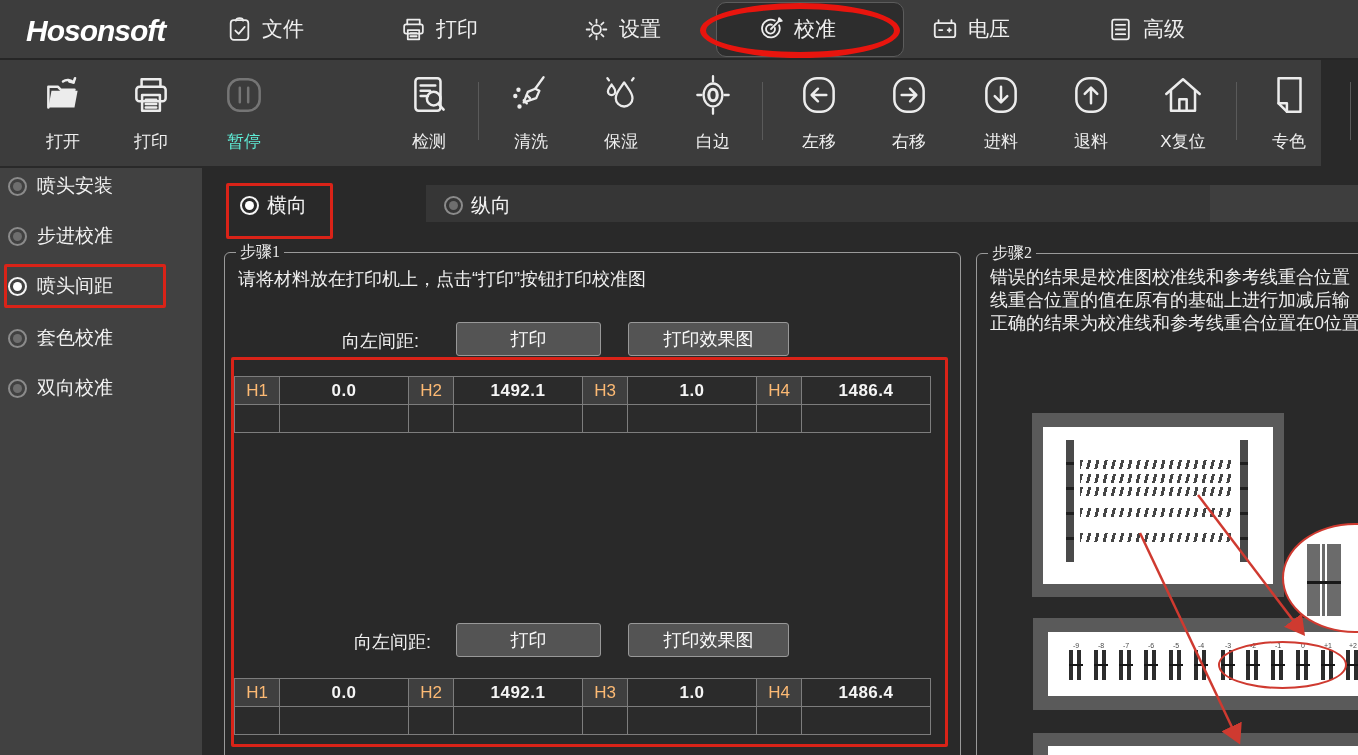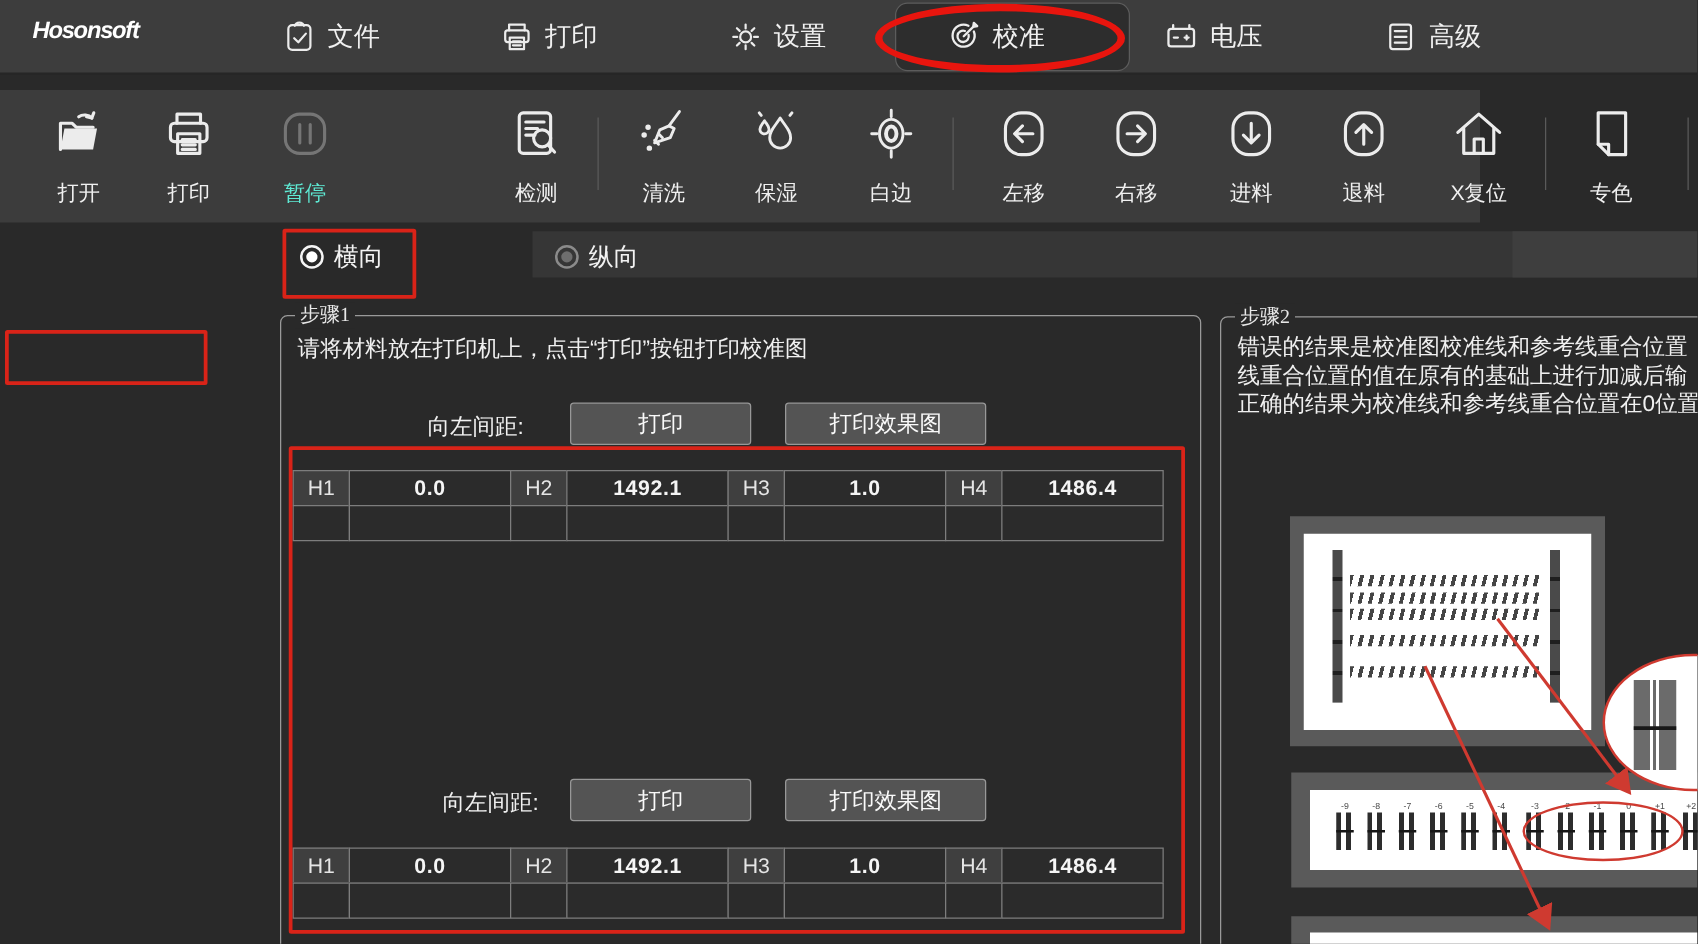--- a/index.html
+++ b/index.html
@@ -7,27 +7,27 @@
     --bar-bg:#3d3d3d; --toolbar-bg:#3c3c3c; --sidebar-bg:#414141; --content-bg:#292929;
     --panel-border:#9a9a9a; --cell-border:#7d7d7d;
   }
   *{margin:0;padding:0;box-sizing:border-box;}
   html,body{width:1358px;height:755px;overflow:hidden;}
   body{font-family:"Liberation Sans","DejaVu Sans",sans-serif;background:var(--content-bg);color:#ececec;position:relative;}
   #page{position:absolute;inset:0;width:1358px;height:755px;overflow:hidden;}
 
   
   .menubar{position:absolute;left:0;top:0;width:1358px;height:60px;background:var(--bar-bg);border-bottom:2px solid #262626;}
-  .brand{position:absolute;left:26px;top:14px;font-size:19px;font-weight:bold;font-style:italic;color:#fff;letter-spacing:-1px;}
+  .brand{position:absolute;left:26px;top:14px;font-size:30px;font-weight:bold;font-style:italic;color:#fff;letter-spacing:-1px;}
   .menu-item{position:absolute;top:0;height:58px;display:flex;align-items:center;gap:9px;font-size:21px;color:#f0f0f0;cursor:default;}
   .menu-item svg{display:block;}
   .menu-tab-bg{position:absolute;left:716px;top:2px;width:188px;height:55px;background:#2d2d2d;border:1px solid #5c5c5c;border-radius:10px;}
 
   
-  .toolbar{position:absolute;left:0;top:72px;width:1184px;height:106px;background:var(--toolbar-bg);}
+  .toolbar{position:absolute;left:0;top:60px;width:1321px;height:106px;background:var(--toolbar-bg);}
   .tool{position:absolute;top:12px;width:78px;display:flex;flex-direction:column;align-items:center;gap:8px;}
   .tool .lbl{font-size:17px;color:#f0f0f0;white-space:nowrap;}
   .tool.disabled .lbl{color:#5eead4;}
   .tsep{position:absolute;top:22px;width:1px;height:58px;background:#5a5a5a;}
 
   
   .sidebar{position:absolute;left:0;top:168px;width:202px;height:587px;background:var(--sidebar-bg);}
   .side-item{position:absolute;left:8px;height:40px;display:flex;align-items:center;gap:10px;font-size:19px;color:#f2f2f2;}
   .radio{width:19px;height:19px;border-radius:50%;border:2px solid #8b8b8b;position:relative;flex:0 0 auto;}
   .radio::after{content:"";position:absolute;left:3px;top:3px;width:9px;height:9px;border-radius:50%;background:#6e6e6e;}
@@ -44,21 +44,21 @@
   .legend{position:absolute;top:-11px;left:11px;background:var(--content-bg);padding:0 4px;font-size:16px;color:#e8e8e8;font-family:Liberation Serif, serif;}
   #gb1{left:224px;top:252px;width:737px;height:540px;}
   #gb2{left:976px;top:253px;width:404px;height:540px;}
   .instruction{position:absolute;left:13px;top:14px;font-size:18px;color:#f0f0f0;white-space:nowrap;}
   .spacing-label{position:absolute;font-size:18px;color:#f0f0f0;text-align:right;width:110px;}
   .btn{position:absolute;height:34px;background:#545454;border:1px solid #989898;border-radius:3px;color:#fafafa;font-size:18px;display:flex;align-items:center;justify-content:center;cursor:default;}
 
   
   .vtable{position:absolute;display:grid;grid-template-columns:45px 129px 45px 129px 45px 129px 45px 129px;grid-auto-rows:28px;}
   .vtable .c{border:1px solid var(--cell-border);margin-right:-1px;margin-bottom:-1px;display:flex;align-items:center;justify-content:center;font-size:17px;}
-  .vtable .h{background:#3f3f3f;color:#e5e5e5;text-align:center;}
+  .vtable .h{background:#3f3f3f;color:#fdba74;text-align:center;}
   .vtable .v{background:#2b2b2b;color:#f5f5f5;font-weight:bold;letter-spacing:.5px;}
   .vtable .e{background:#2b2b2b;}
 
   
   .step2-text{position:absolute;left:13px;top:12px;width:400px;overflow:hidden;font-size:18px;line-height:23px;color:#f0f0f0;}
   .step2-text div{white-space:nowrap;}
 
   
   .fig-frame{position:absolute;background:#5a5a5a;}
   .fig-inner{position:absolute;background:#ffffff;}
@@ -260,20 +260,42 @@
     <div class="tool" style="left:1250px">
       <span><svg width="46" height="46" viewBox="0 0 44 44" fill="none" stroke="#ececec" stroke-width="2.4" stroke-linecap="round" stroke-linejoin="round">
             <path d="M12 6 h21 v32 h-13 l-8-8z"></path>
             <path d="M12 30 h8 v8"></path>
           </svg></span>
       <span class="lbl">专色</span>
     </div>
     <div class="tsep" style="left:1350px"></div>
   </div>
 
+  <div class="sidebar">
+    <div class="side-item" style="top:-2px">
+      <span class="radio"></span>
+      <span>喷头安装</span>
+    </div>
+    <div class="side-item" style="top:48px">
+      <span class="radio"></span>
+      <span>步进校准</span>
+    </div>
+    <div class="side-item" style="top:98px">
+      <span class="radio sel"></span>
+      <span>喷头间距</span>
+    </div>
+    <div class="side-item" style="top:150px">
+      <span class="radio"></span>
+      <span>套色校准</span>
+    </div>
+    <div class="side-item" style="top:200px">
+      <span class="radio"></span>
+      <span>双向校准</span>
+    </div>
+  </div>
 
   <div class="tabstrip"></div>
   <div class="tabstrip-light"></div>
   <div class="tab" style="left:240px">
     <span class="radio sel"></span>
     <span>横向</span>
   </div>
   <div class="tab" style="left:444px">
     <span class="radio"></span>
     <span>纵向</span>

